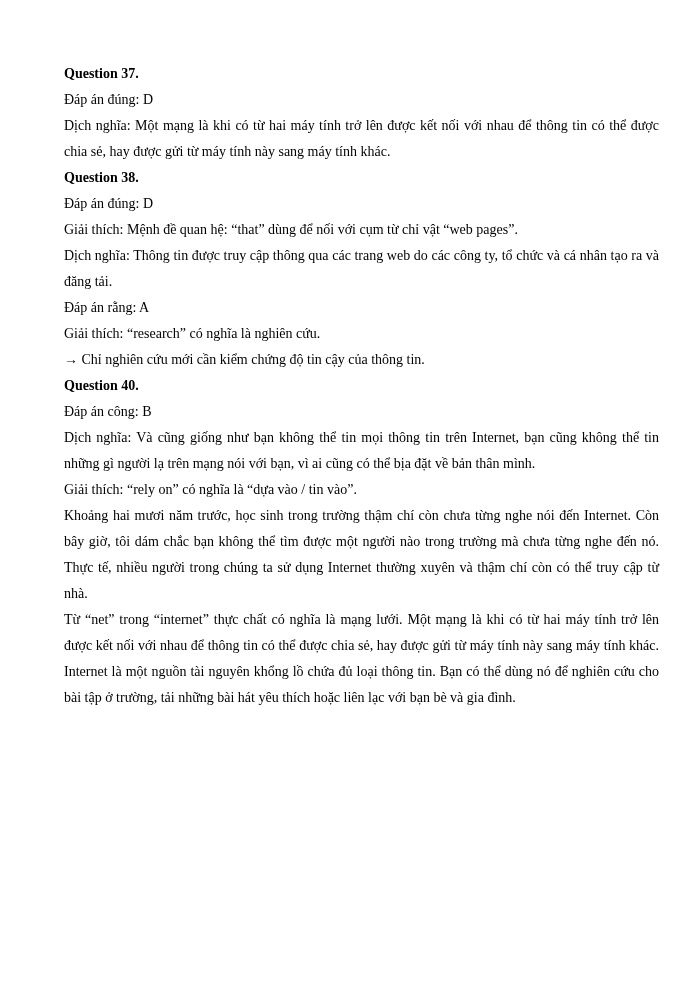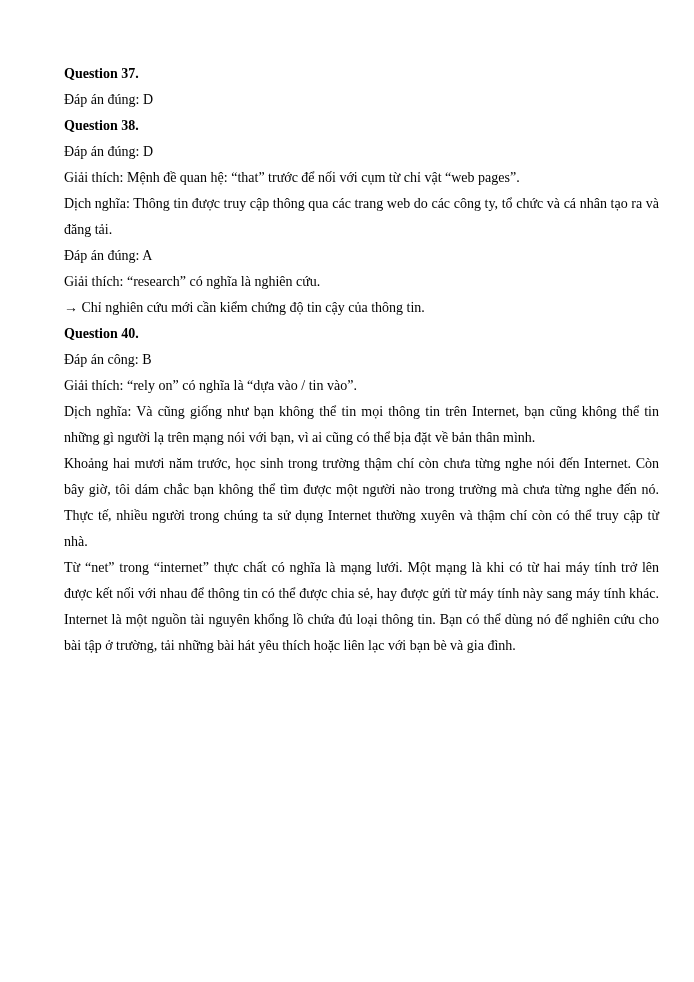--- a/index.html
+++ b/index.html
@@ -35,40 +35,41 @@
   }
 </style>
 </head>
 <body>
 
 <div class="page">
 
   <section>
     <p class="b">Question 37.</p>
     <p>Đáp án đúng: D</p>
+    <p>Dịch nghĩa: Một mạng là khi có từ hai máy tính trở lên được kết nối với nhau để thông tin có thể được chia sẻ, hay được gửi từ máy tính này sang máy tính khác.</p>
   </section>
 
   <section>
     <p class="b">Question 38.</p>
     <p>Đáp án đúng: D</p>
-    <p>Giải thích: Mệnh đề quan hệ: “that” trước để nối với cụm từ chỉ vật “web pages”.</p>
+    <p>Giải thích: Mệnh đề quan hệ: “that” dùng để nối với cụm từ chỉ vật “web pages”.</p>
     <p>Dịch nghĩa: Thông tin được truy cập thông qua các trang web do các công ty, tổ chức và cá nhân tạo ra và đăng tải.</p>
   </section>
 
   <section>
-    <p>Đáp án đúng: A</p>
+    <p>Đáp án rằng: A</p>
     <p>Giải thích: “research” có nghĩa là nghiên cứu.</p>
     <p>→ Chỉ nghiên cứu mới cần kiểm chứng độ tin cậy của thông tin.</p>
   </section>
 
   <section>
     <p class="b">Question 40.</p>
     <p>Đáp án công: B</p>
+    <p>Dịch nghĩa: Và cũng giống như bạn không thể tin mọi thông tin trên Internet, bạn cũng không thể tin những gì người lạ trên mạng nói với bạn, vì ai cũng có thể bịa đặt về bản thân mình.</p>
     <p>Giải thích: “rely on” có nghĩa là “dựa vào / tin vào”.</p>
-    <p>Dịch nghĩa: Và cũng giống như bạn không thể tin mọi thông tin trên Internet, bạn cũng không thể tin những gì người lạ trên mạng nói với bạn, vì ai cũng có thể bịa đặt về bản thân mình.</p>
   </section>
 
   <section>
     <p>Khoảng hai mươi năm trước, học sinh trong trường thậm chí còn chưa từng nghe nói đến Internet. Còn bây giờ, tôi dám chắc bạn không thể tìm được một người nào trong trường mà chưa từng nghe đến nó. Thực tế, nhiều người trong chúng ta sử dụng Internet thường xuyên và thậm chí còn có thể truy cập từ nhà.</p>
     <p>Từ “net” trong “internet” thực chất có nghĩa là mạng lưới. Một mạng là khi có từ hai máy tính trở lên được kết nối với nhau để thông tin có thể được chia sẻ, hay được gửi từ máy tính này sang máy tính khác. Internet là một nguồn tài nguyên khổng lồ chứa đủ loại thông tin. Bạn có thể dùng nó để nghiên cứu cho bài tập ở trường, tải những bài hát yêu thích hoặc liên lạc với bạn bè và gia đình.</p>
   </section>
 
 </div>
 
 </body></html>

